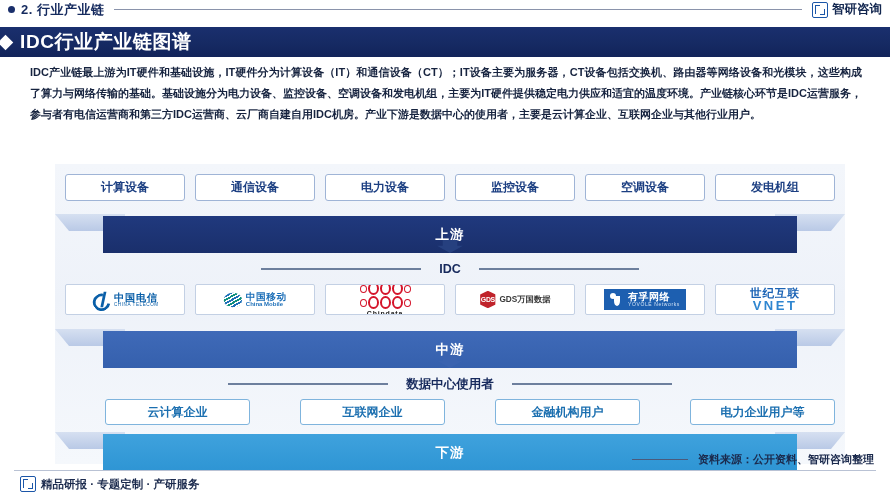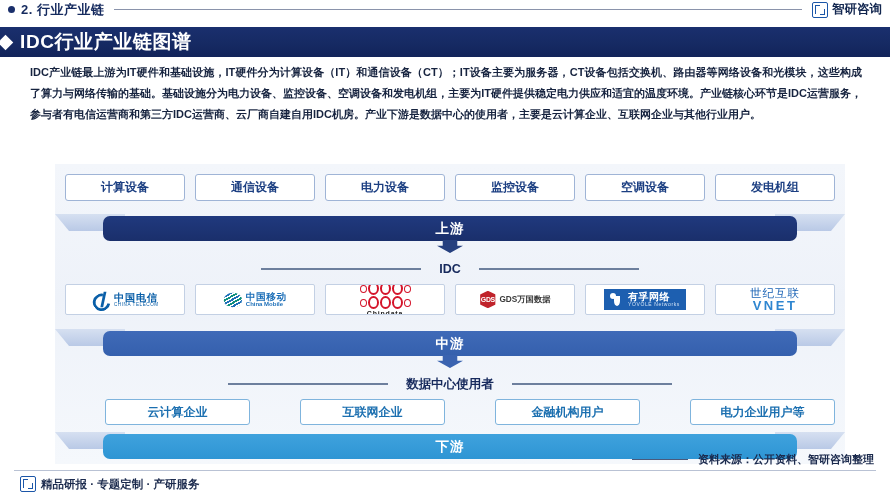--- a/index.html
+++ b/index.html
@@ -175,29 +175,28 @@
     clip-path: polygon(0 0, 100% 0, 100% 100%, 14px 100%);
   }
   .ribbon-wing.right {
     right: 0;
     background: linear-gradient(180deg, #d6e0f1, #b9c9e6);
     clip-path: polygon(0 0, 100% 0, calc(100% - 14px) 100%, 0 100%);
   }
   .ribbon-bar {
     position: absolute;
     left: 48px; right: 48px; top: 4px;
-    height: 25px;
+    height: 37px;
     display: flex;
     align-items: center;
     justify-content: center;
     color: #ffffff;
     font-size: 13.5px;
     font-weight: bold;
     letter-spacing: 1px;
-    border-radius: 7px;
   }
   .ribbon-bar.up    { background: linear-gradient(180deg,#20397e 0%, #1a2f6b 100%); }
   .ribbon-bar.mid   { background: linear-gradient(180deg,#3f6ab8 0%, #3560ad 100%); }
   .ribbon-bar.down  { background: linear-gradient(180deg,#3fa2dd 0%, #2e95d4 100%); }
   .ribbon-arrow {
     position: absolute;
     left: 50%;
     transform: translateX(-50%);
     top: 28px;
     width: 0; height: 0;
@@ -380,21 +379,21 @@
   .yovole-cn { color: #ffffff; font-size: 10px; letter-spacing: .5px; }
   .yovole-en { color: #cfe0f4; }
 
   
   .vnet-stack {
     display: flex;
     flex-direction: column;
     align-items: center;
     line-height: 1.05;
   }
-  .vnet-cn { color: #1b63b5; font-size: 11.5px; font-weight: normal; letter-spacing: 1px; }
+  .vnet-cn { color: #1b63b5; font-size: 11.5px; font-weight: bold; letter-spacing: 1px; }
   .vnet-en { color: #2f86d0; font-size: 13px; font-weight: bold; letter-spacing: 2.5px; }
 
   
   .footer-rule {
     position: absolute;
     left: 14px; top: 470px;
     width: 862px; height: 1px;
     background: #b9c2d4;
   }
   .footer-left {

